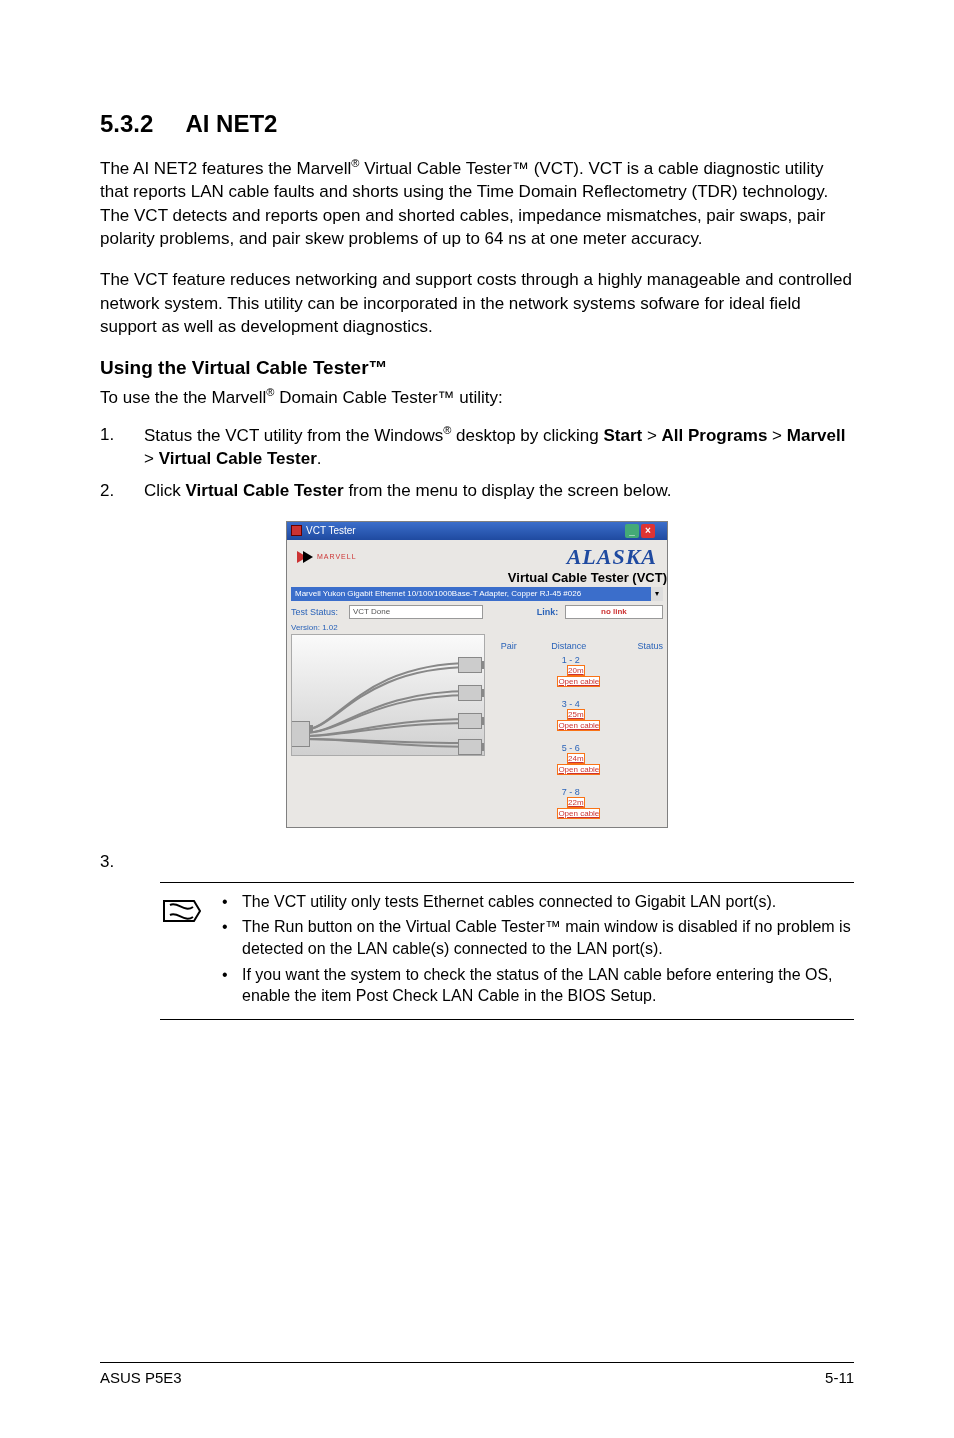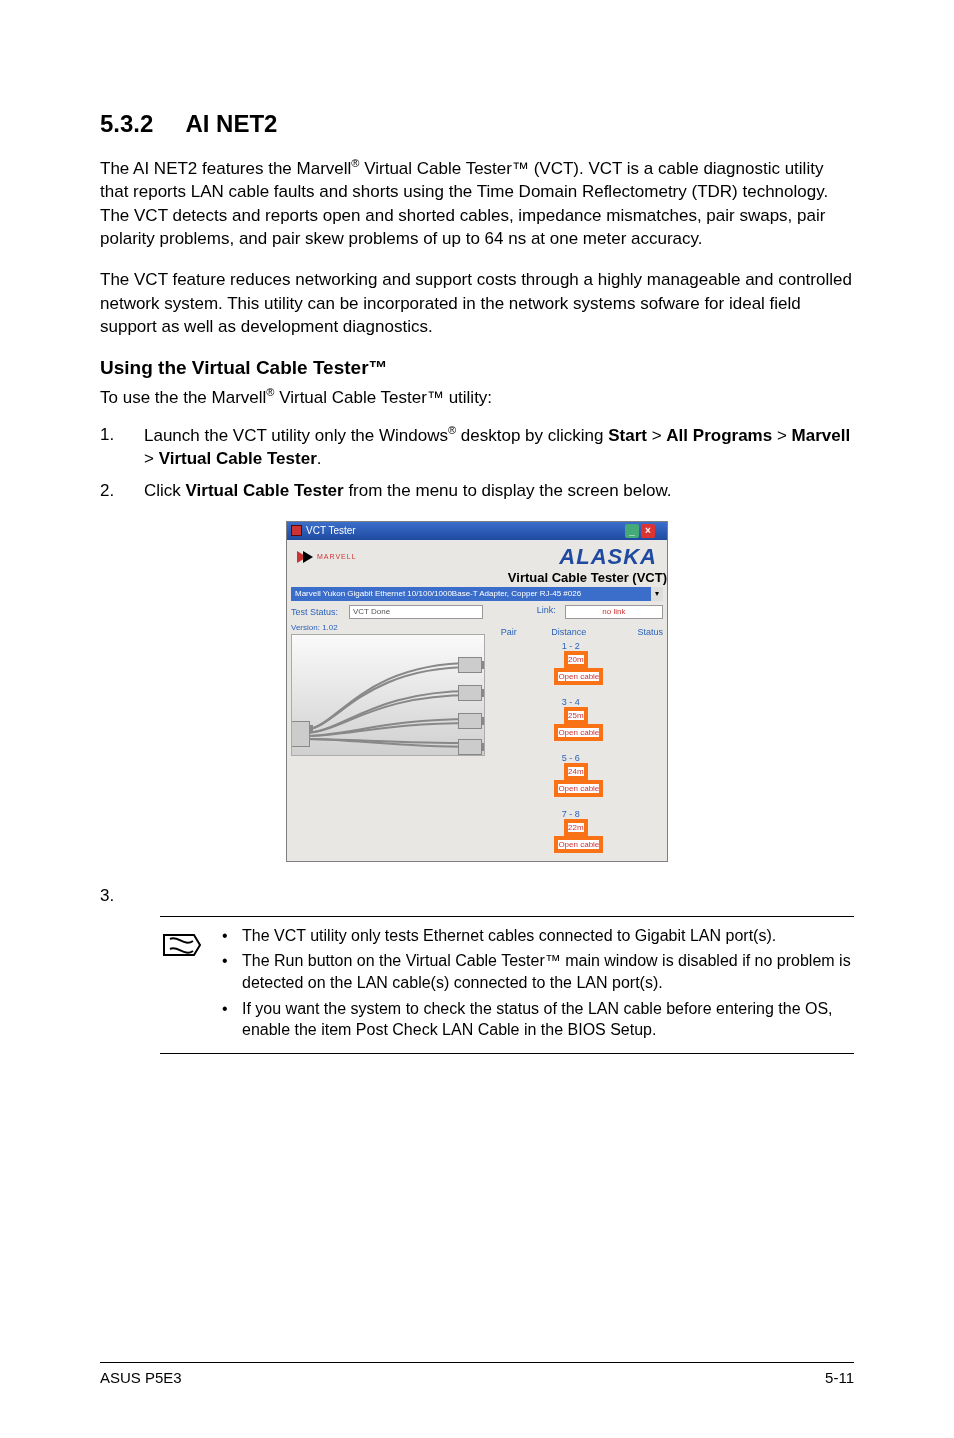--- a/index.html
+++ b/index.html
@@ -62,21 +62,21 @@
   .winbtn { width: 14px; height: 14px; display: inline-flex; align-items: center; justify-content: center; color: #fff; font-weight: bold; font-size: 10px; border-radius: 2px;}
   .winbtn.min { background: #4a7; }
   .winbtn.cls { background: #d33; }
   .brandrow { display: flex; align-items: center; justify-content: space-between; padding: 4px 10px 2px 10px; }
   .mlogo { display: flex; align-items: center; gap: 4px; }
   .mtri {
     width: 0; height: 0; border-left: 10px solid #c33; border-top: 6px solid transparent; border-bottom: 6px solid transparent;
   }
   .mtri.blk { border-left-color: #000; }
   .mlogo .mtxt { font-size: 7px; color: #c33; letter-spacing: 1px; }
-  .alaska { font-family: Liberation Sans, sans-serif; font-style: italic; font-weight: 900; color: #1f4aa0; font-size: 22px; letter-spacing: 1px; }
+  .alaska { font-family: Liberation Serif, serif; font-style: italic; font-weight: 900; color: #1f4aa0; font-size: 22px; letter-spacing: 1px; }
   .vcttxt { text-align: right; font-weight: bold; color: #000; font-size: 13px; padding-right: 0; margin-top:-2px; }
   .bluebar {
     background: #3b6ecb; color: #fff; height: 14px; font-size: 8px;
     display: flex; align-items: center; padding-left: 4px; margin: 2px 4px 0 4px;
     position: relative;
   }
   .bluebar .drop {
     position: absolute; right: 0; top: 0; width: 12px; height: 14px;
     background: #ddd; color: #000; display: flex; align-items: center; justify-content: center;
     font-size: 8px;
@@ -93,23 +93,23 @@
   }
   .rj { position: absolute; width: 22px; height: 14px; background: #ccc; border: 1px solid #888; }
   .rj::after { content: ""; position: absolute; right: -4px; top: 3px; width: 4px; height: 8px; background: #888; }
   .headrow { display: flex; color: #2a63b8; font-size: 9px; margin-bottom: 4px; }
   .headrow > div { text-align: right; }
   .col-pair { width: 28px; }
   .col-dist { flex: 1; }
   .col-stat { flex: 1.1; }
   .datarow { display: flex; align-items: center; margin-bottom: 12px; flex-direction: column; }
   .datarow .pairlab { width: 28px; color: #2a63b8; font-size: 9px; }
-  .datarow .cell { flex: 1; background: #fff; border: 4px solid #f97316; height: 14px; font-size: 8px; color: #c33; display: flex; align-items: center; justify-content: center; }
+  .datarow .cell { flex: 1; background: #fff; border: 1px solid #f97316; height: 14px; font-size: 8px; color: #c33; display: flex; align-items: center; justify-content: center; text-decoration: underline; }
   .datarow .cell.stat { flex: 1.1; margin-left: 6px; }
-  .linkrow { display: flex; align-items: flex-start; margin-bottom: 8px; }
+  .linkrow { display: flex; align-items: center; margin-bottom: 22px; font-weight: bold; }
   .linkrow .lab { color: #2a63b8; font-size: 9px; width: 28px; }
   .linkrow .spacer { flex: 0.5; }
   .linkrow .lcell { flex: 1; background: #fff; border: 1px solid #999; height: 12px; font-size: 8px; color: #c33; display:flex;align-items:center;justify-content:center; }
   .bottombar {
     background: #3b6ecb; height: 22px; display: flex; align-items: center; justify-content: space-between;
     padding: 0 6px; margin: 0 2px 2px 2px;
   }
   .bottombar .lbtn { color: #bcd3f2; font-size: 9px; }
   .bottombar .btns { display: flex; gap: 6px; }
   .bottombar .btn {
@@ -143,28 +143,28 @@
 
   <p class="body">
     <span>The AI NET2 features the Marvell</span><span class="sup">®</span><span> Virtual Cable Tester™ (VCT). VCT is a cable diagnostic utility that reports LAN cable faults and shorts using the Time Domain Reflectometry (TDR) technology. The VCT detects and reports open and shorted cables, impedance mismatches, pair swaps, pair polarity problems, and pair skew problems of up to 64 ns at one meter accuracy.</span>
   </p>
 
   <p class="body">The VCT feature reduces networking and support costs through a highly manageable and controlled network system. This utility can be incorporated in the network systems sofware for ideal field support as well as development diagnostics.</p>
 
   <h3 class="sub">Using the Virtual Cable Tester™</h3>
 
   <p class="body" style="margin-bottom:14px;">
-    <span>To use the the Marvell</span><span class="sup">®</span><span> Virtual Cable Tester™  utility:</span>
+    <span>To use the the Marvell</span><span class="sup">®</span><span> Domain Cable Tester™  utility:</span>
   </p>
 
   <ol class="steps">
     <li>
       <span class="n">1.</span>
       <span>
-        <span>Launch the VCT utility only the Windows</span><span class="sup">®</span><span> desktop by clicking </span><b>Start</b><span> &gt; </span><b>All Programs</b><span> &gt; </span><b>Marvell</b><span> &gt; </span><b>Virtual Cable Tester</b><span>.</span>
+        <span>Status the VCT utility from the Windows</span><span class="sup">®</span><span> desktop by clicking </span><b>Start</b><span> &gt; </span><b>All Programs</b><span> &gt; </span><b>Marvell</b><span> &gt; </span><b>Virtual Cable Tester</b><span>.</span>
       </span>
     </li>
     <li>
       <span class="n">2.</span>
       <span><span>Click </span><b>Virtual Cable Tester</b><span> from the menu to display the screen below.</span></span>
     </li>
   </ol>
 
   <div class="app-wrap">
     <div class="app">

